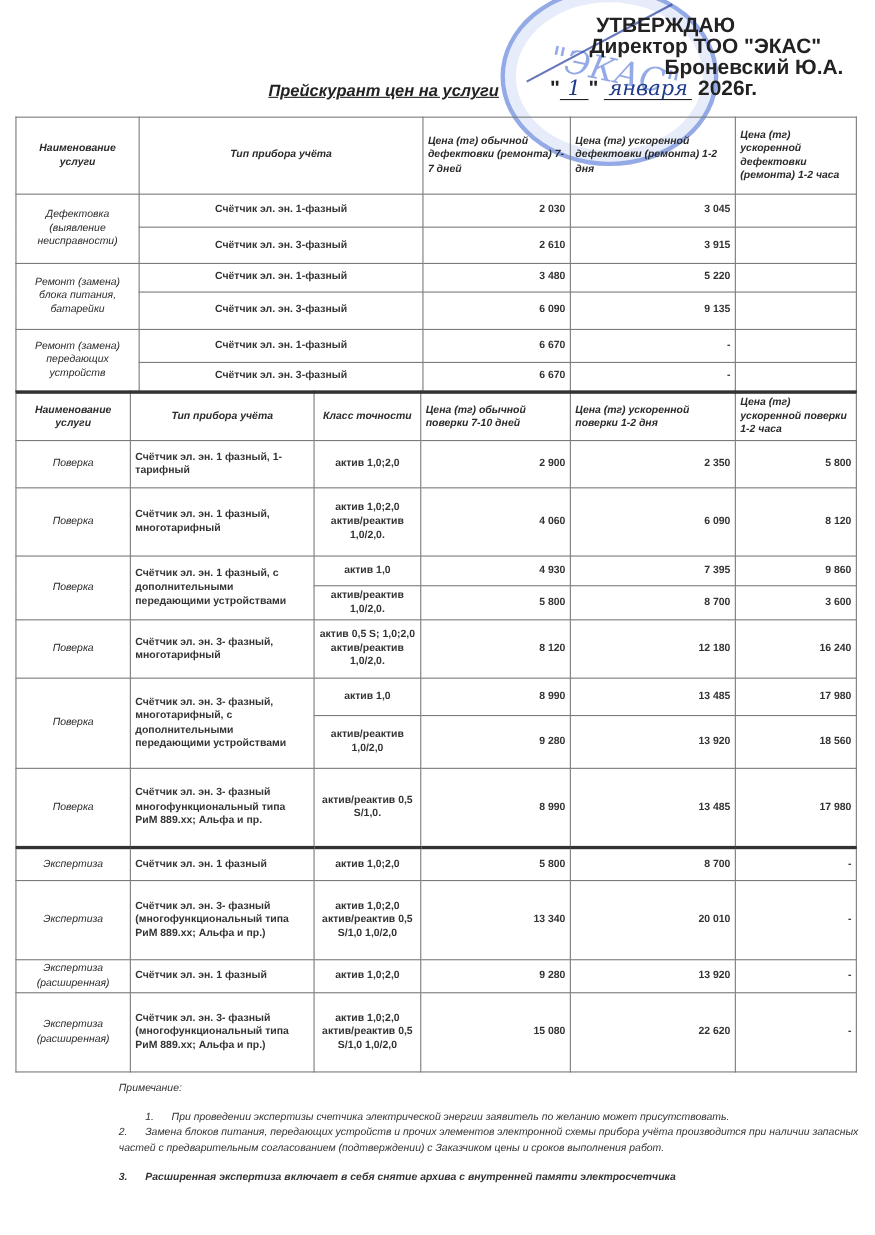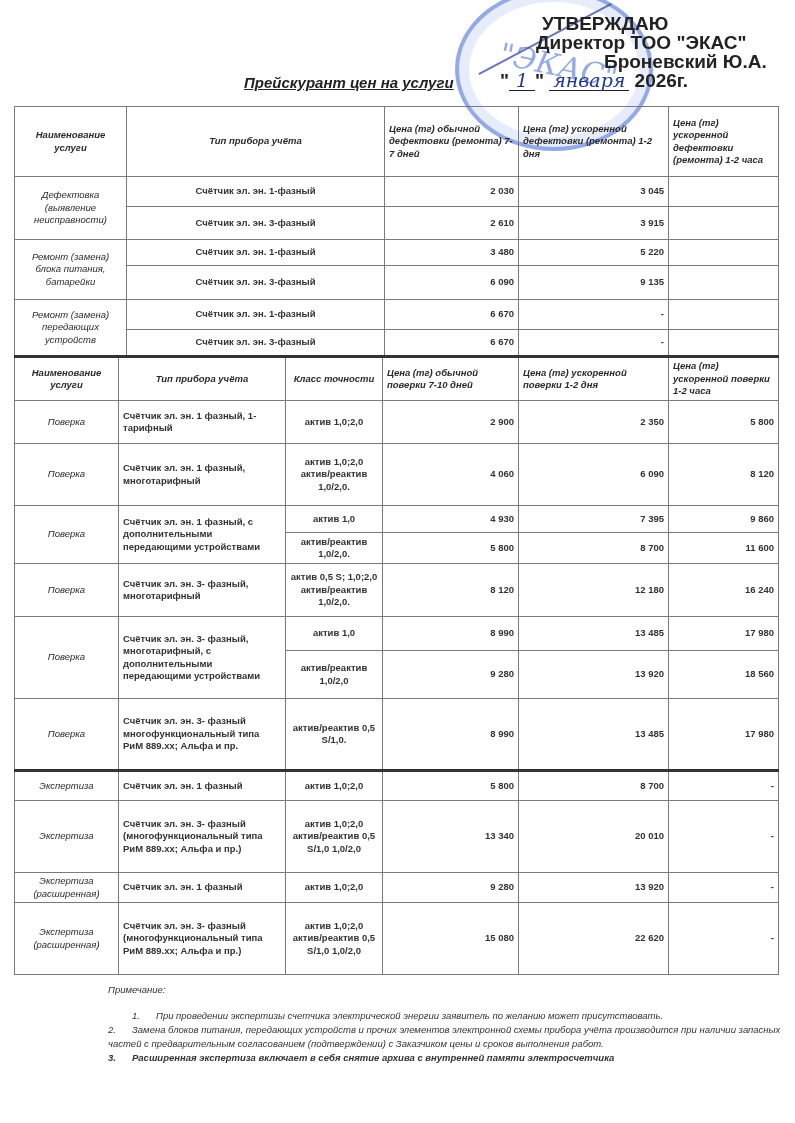--- a/index.html
+++ b/index.html
@@ -26,21 +26,21 @@
   .c { text-align:center; }
   .l { text-align:left; }
   .it { font-style:italic; }
   .b { font-weight:bold; color:#333; }
   .hdr th { font-weight:bold; }
   .val { text-align:right; font-weight:bold; color:#333; }
 
   .notes { position:absolute; left:108px; top:983px; width:680px; font-size:9.5px; font-style:italic; line-height:14px; color:#333; }
   .notes .n1 { padding-left:24px; text-indent:0;margin-top:12px; }
   .notes .n2 { }
-  .notes .n3 { font-weight:bold; }
+  .notes .n3 { font-weight:bold;margin-top:13px; }
   .num { display:inline-block; width:24px; }
 </style>
 </head>
 <body>
 
 <div class="stamp">
   <span class="stamp-text">"ЭКАС"</span>
 </div>
 <div class="sig"></div>
 
@@ -158,21 +158,21 @@
         <td class="l b" rowspan="2">Счётчик эл. эн. 1 фазный, с дополнительными передающими устройствами</td>
         <td class="c b">актив 1,0</td>
         <td class="val">4 930</td>
         <td class="val">7 395</td>
         <td class="val">9 860</td>
       </tr>
       <tr style="height: 31px;">
         <td class="c b">актив/реактив 1,0/2,0.</td>
         <td class="val">5 800</td>
         <td class="val">8 700</td>
-        <td class="val">11 600</td>
+        <td class="val">3 600</td>
       </tr>
       <tr style="height: 53px;">
         <td class="c it" rowspan="1">Поверка</td>
         <td class="l b" rowspan="1">Счётчик эл. эн. 3- фазный, многотарифный</td>
         <td class="c b">актив 0,5 S; 1,0;2,0 актив/реактив 1,0/2,0.</td>
         <td class="val">8 120</td>
         <td class="val">12 180</td>
         <td class="val">16 240</td>
       </tr>
       <tr style="height: 34px;">

